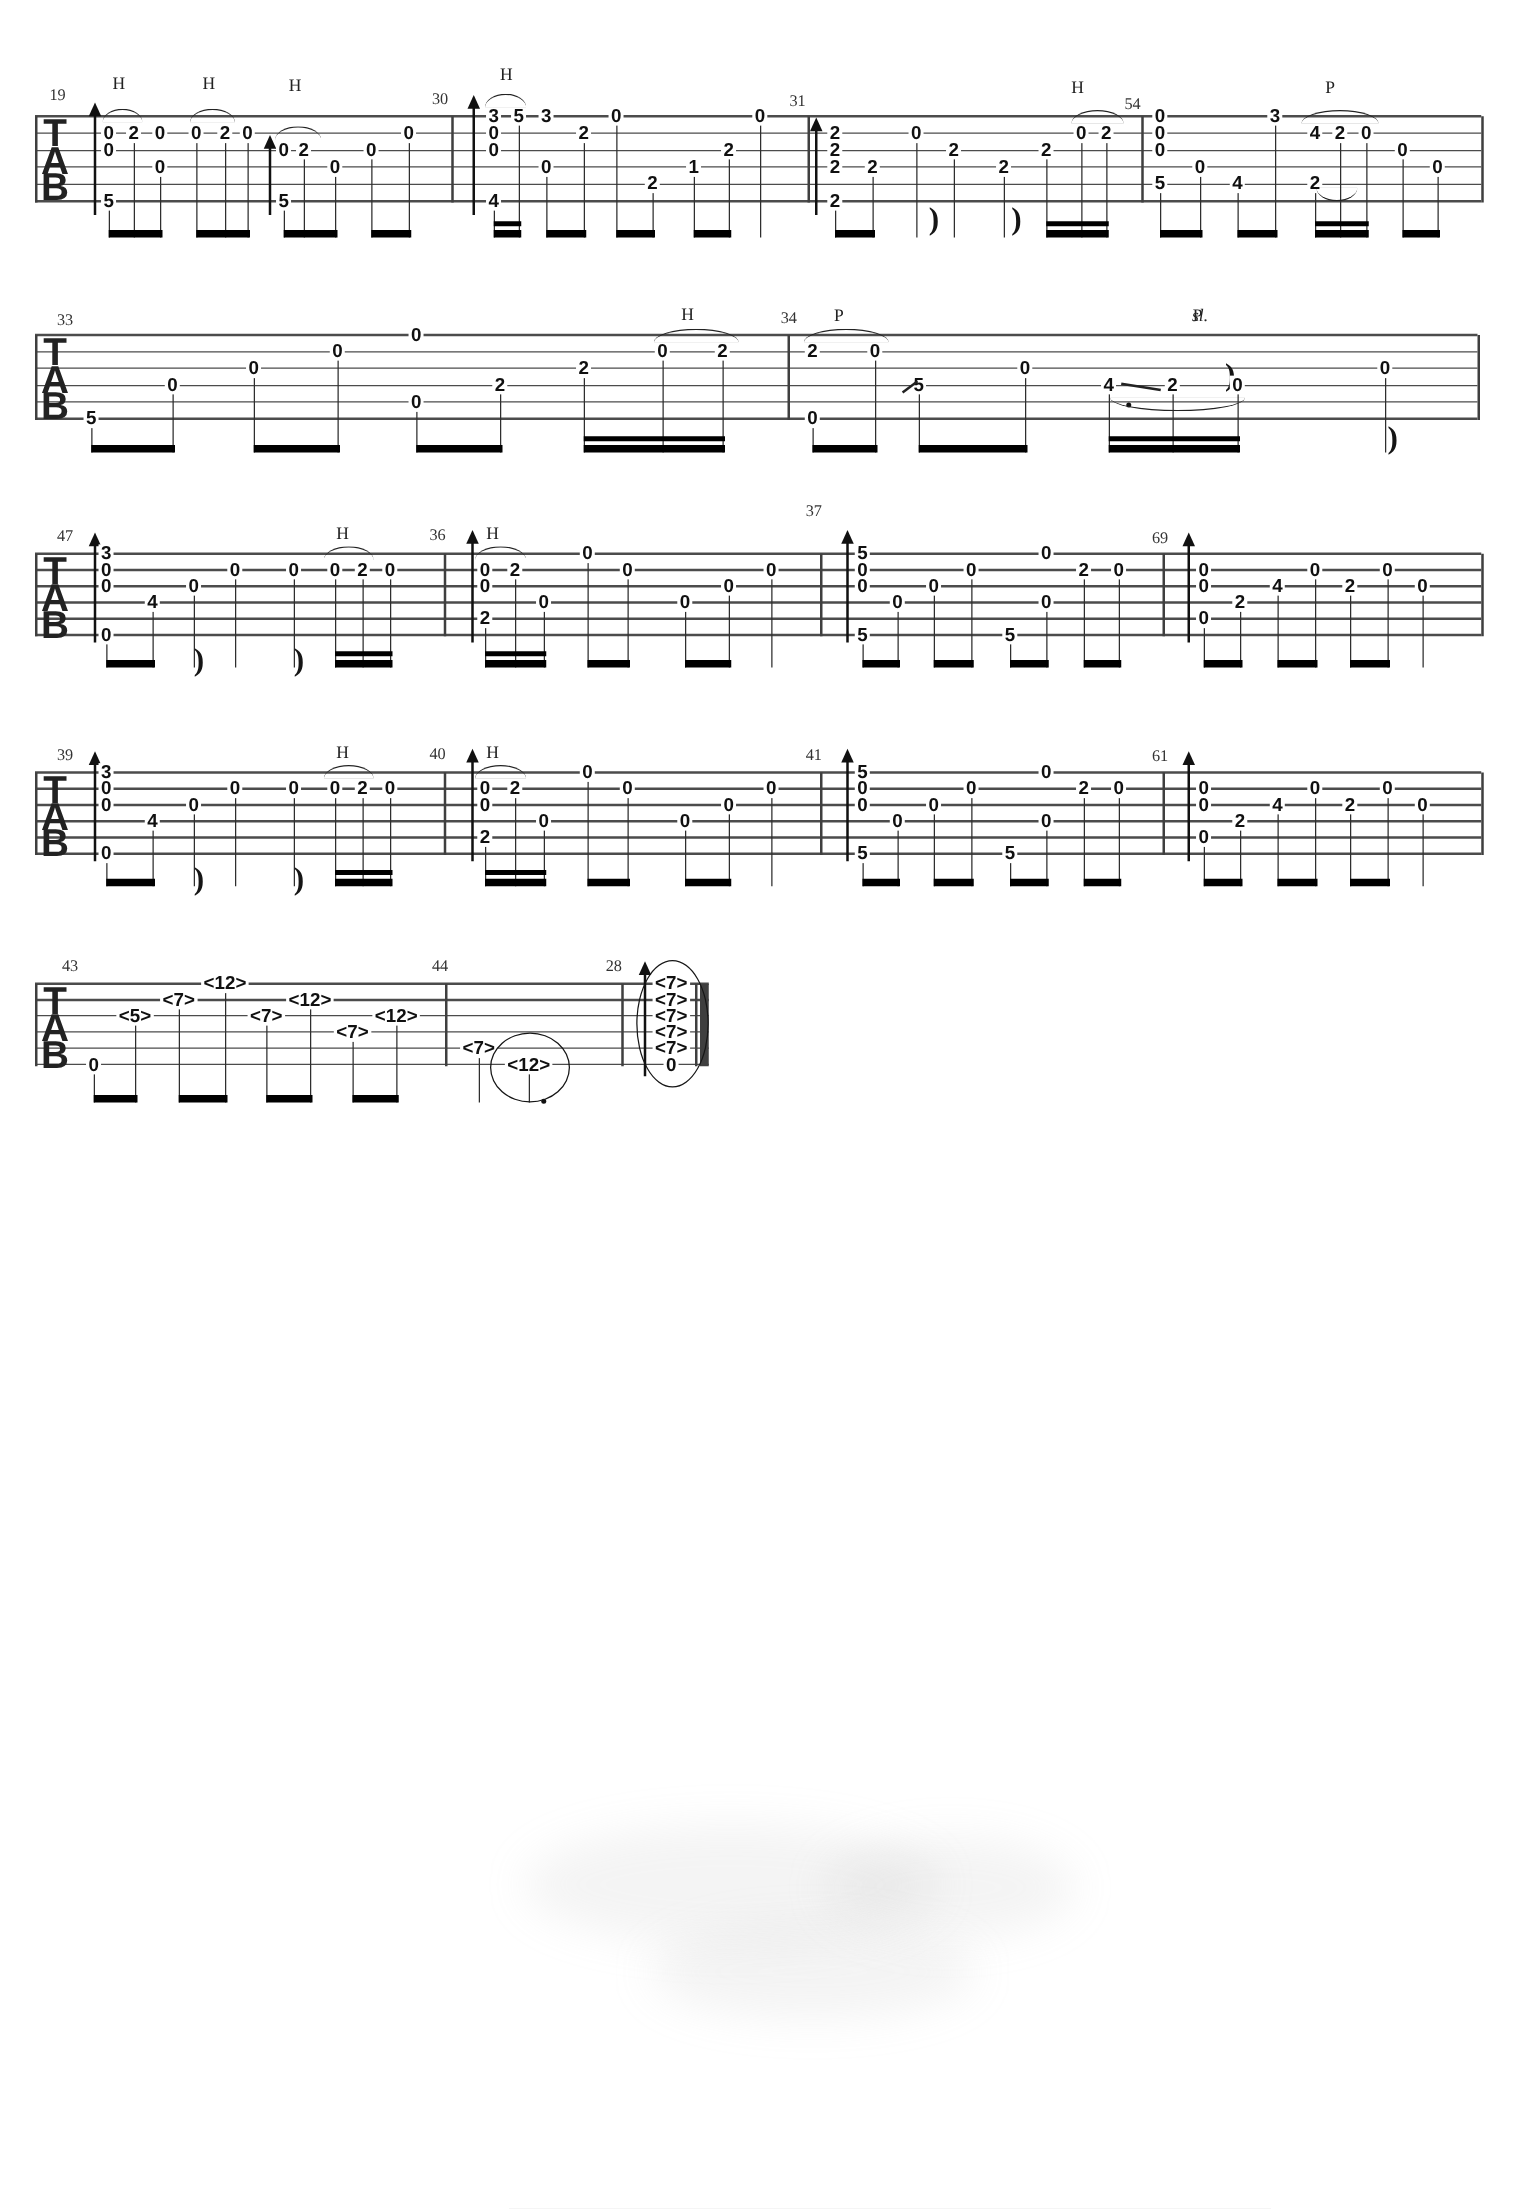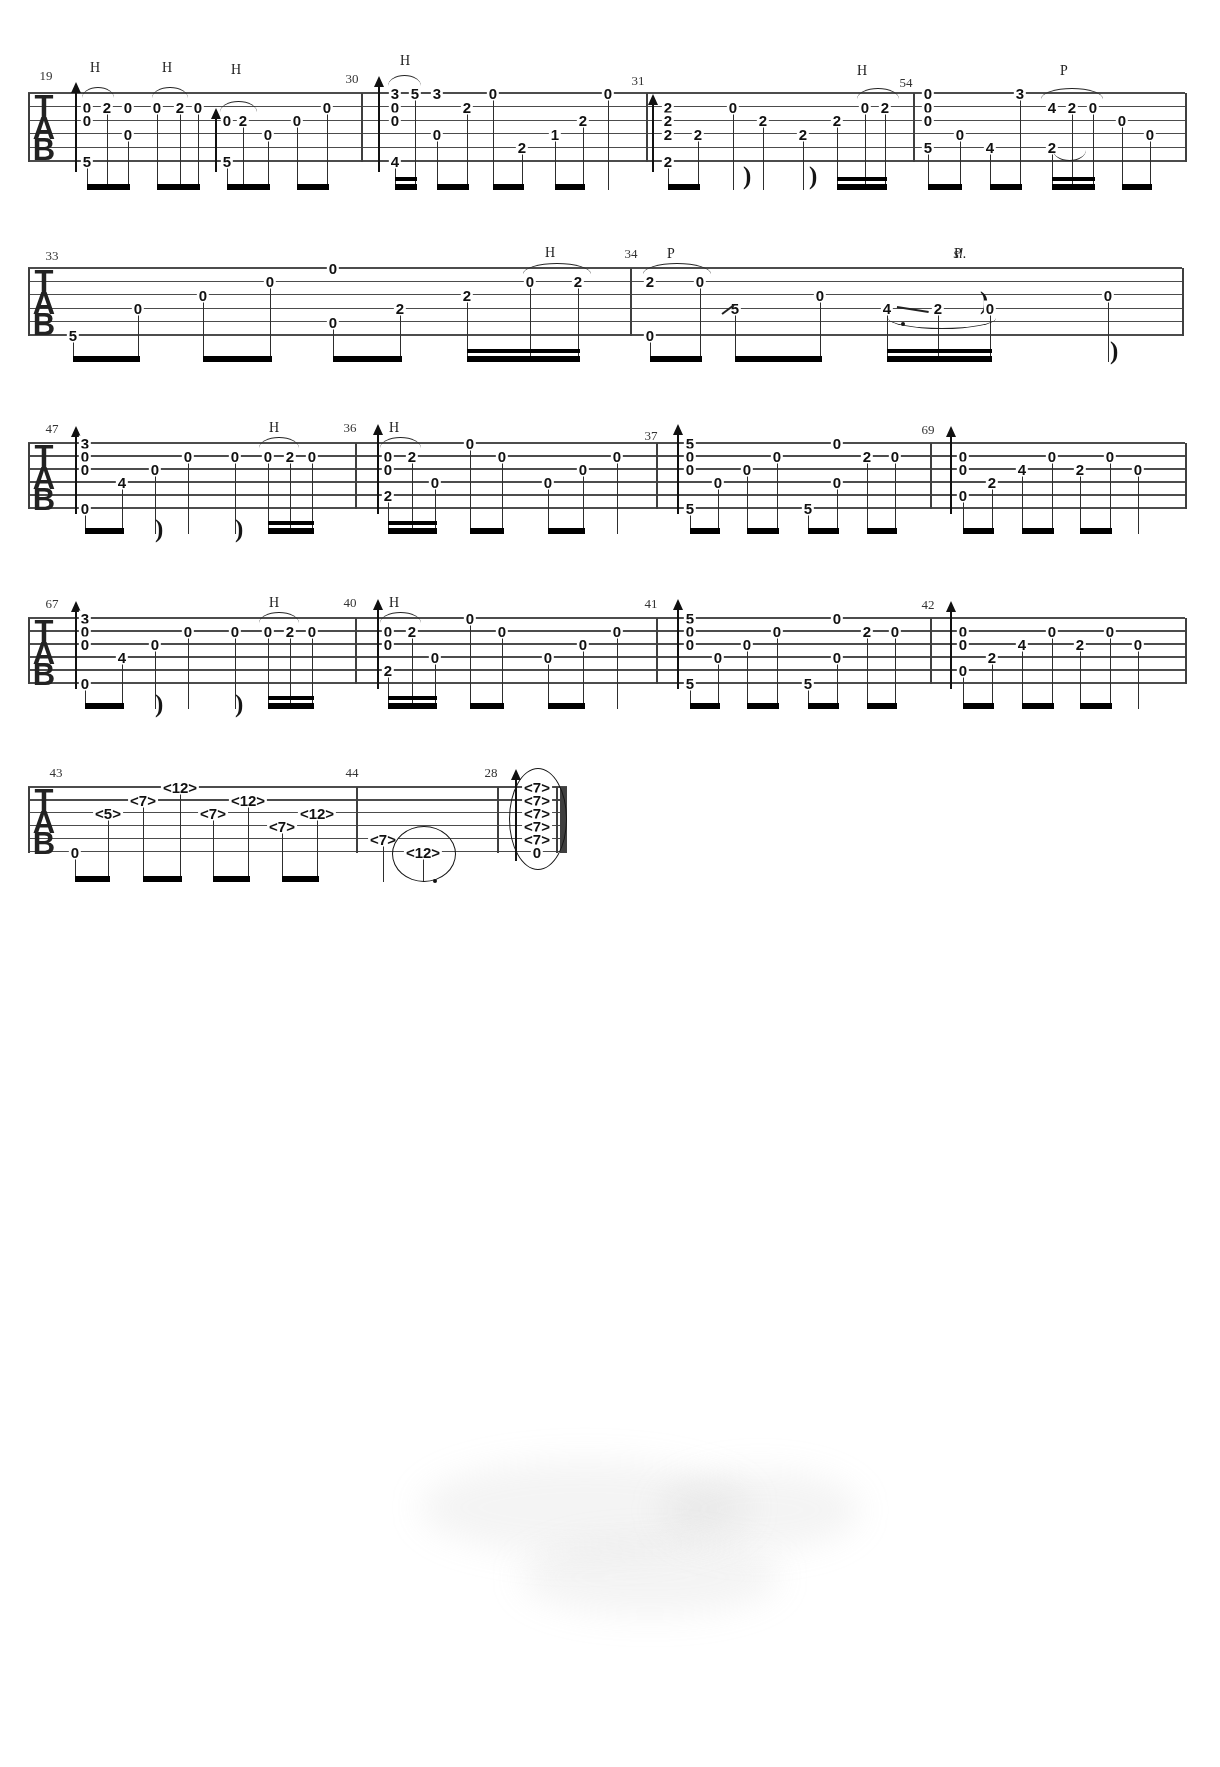--- a/index.html
+++ b/index.html
@@ -268,21 +268,21 @@
     <div class="barline" style="left: 28px; top: 443px; height: 66.4px;"></div>
     <div class="barline" style="left: 355px; top: 443px; height: 66.4px;"></div>
     <div class="barline" style="left: 656px; top: 443px; height: 66.4px;"></div>
     <div class="barline" style="left: 930px; top: 443px; height: 66.4px;"></div>
     <div class="barline" style="left: 1185px; top: 443px; height: 66.4px;"></div>
     <div class="clefletter" style="left: 44px; top: 457px;">T</div>
     <div class="clefletter" style="left: 44px; top: 479px;">A</div>
     <div class="clefletter" style="left: 44px; top: 500px;">B</div>
     <div class="mnum" style="left: 52px; top: 421px;">47</div>
     <div class="mnum" style="left: 350px; top: 420px;">36</div>
-    <div class="mnum" style="left: 651px; top: 428px;">37</div>
+    <div class="mnum" style="left: 651px; top: 401px;">37</div>
     <div class="mnum" style="left: 928px; top: 422px;">69</div>
     <div class="stem" style="left: 85px; top: 515px; height: 19px;"></div>
     <div class="stem" style="left: 122px; top: 489px; height: 45px;"></div>
     <div class="stem" style="left: 155px; top: 476px; height: 58px;"></div>
     <div class="stem" style="left: 188px; top: 463px; height: 71px;"></div>
     <div class="stem" style="left: 235px; top: 463px; height: 71px;"></div>
     <div class="stem" style="left: 268px; top: 463px; height: 71px;"></div>
     <div class="stem" style="left: 290px; top: 463px; height: 71px;"></div>
     <div class="stem" style="left: 312px; top: 463px; height: 71px;"></div>
     <div class="stem" style="left: 388px; top: 502px; height: 32px;"></div>
@@ -385,24 +385,24 @@
     <div class="staffline" style="left: 28px; top: 669.3px; width: 1157px; height: 1.4px;"></div>
     <div class="staffline" style="left: 28px; top: 682.3px; width: 1157px; height: 1.4px;"></div>
     <div class="barline" style="left: 28px; top: 618px; height: 66.4px;"></div>
     <div class="barline" style="left: 355px; top: 618px; height: 66.4px;"></div>
     <div class="barline" style="left: 656px; top: 618px; height: 66.4px;"></div>
     <div class="barline" style="left: 930px; top: 618px; height: 66.4px;"></div>
     <div class="barline" style="left: 1185px; top: 618px; height: 66.4px;"></div>
     <div class="clefletter" style="left: 44px; top: 632px;">T</div>
     <div class="clefletter" style="left: 44px; top: 654px;">A</div>
     <div class="clefletter" style="left: 44px; top: 675px;">B</div>
-    <div class="mnum" style="left: 52px; top: 596px;">67</div>
+    <div class="mnum" style="left: 52px; top: 596px;">39</div>
     <div class="mnum" style="left: 350px; top: 595px;">40</div>
     <div class="mnum" style="left: 651px; top: 596px;">41</div>
-    <div class="mnum" style="left: 928px; top: 597px;">42</div>
+    <div class="mnum" style="left: 928px; top: 597px;">61</div>
     <div class="stem" style="left: 85px; top: 690px; height: 19px;"></div>
     <div class="stem" style="left: 122px; top: 664px; height: 45px;"></div>
     <div class="stem" style="left: 155px; top: 651px; height: 58px;"></div>
     <div class="stem" style="left: 188px; top: 638px; height: 71px;"></div>
     <div class="stem" style="left: 235px; top: 638px; height: 71px;"></div>
     <div class="stem" style="left: 268px; top: 638px; height: 71px;"></div>
     <div class="stem" style="left: 290px; top: 638px; height: 71px;"></div>
     <div class="stem" style="left: 312px; top: 638px; height: 71px;"></div>
     <div class="stem" style="left: 388px; top: 677px; height: 32px;"></div>
     <div class="stem" style="left: 412px; top: 638px; height: 71px;"></div>

